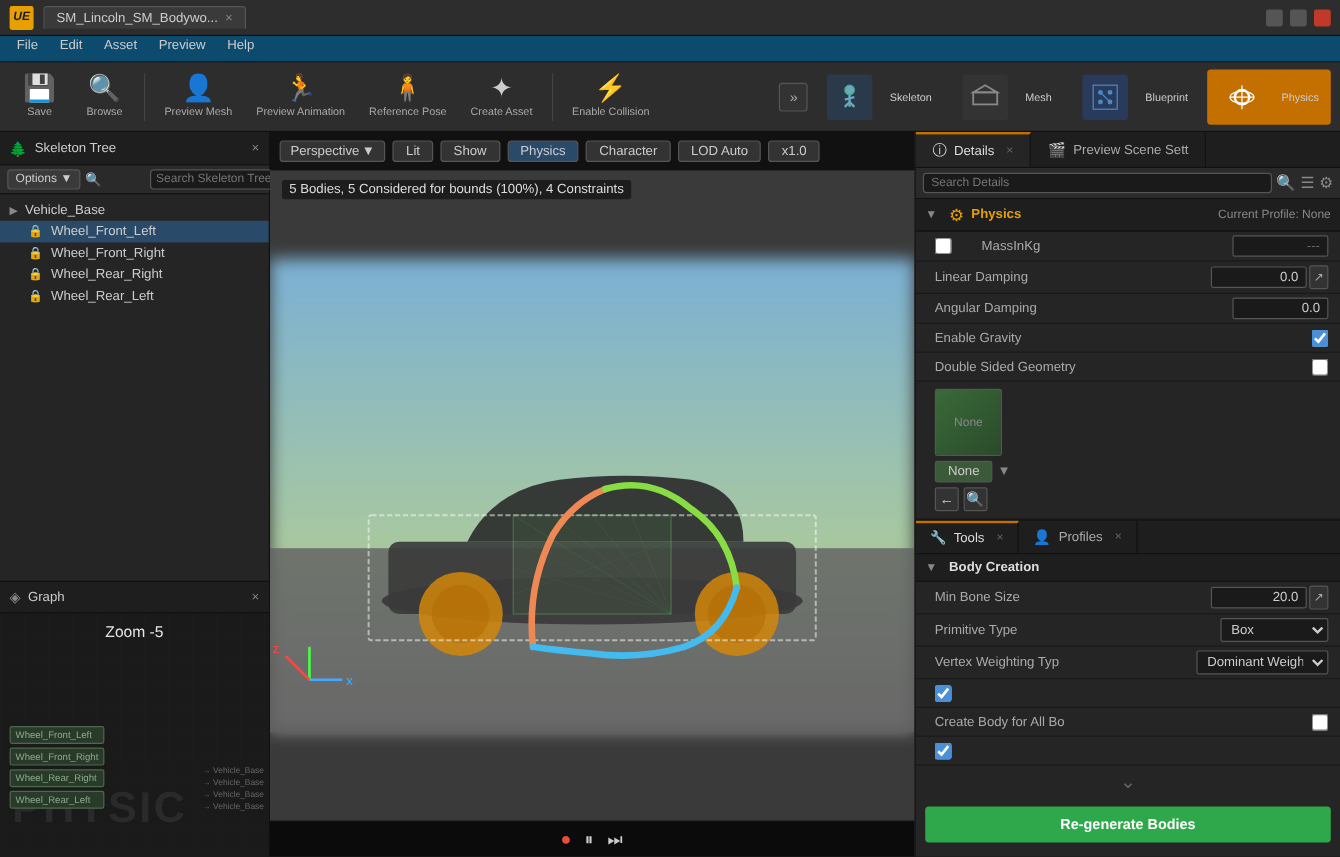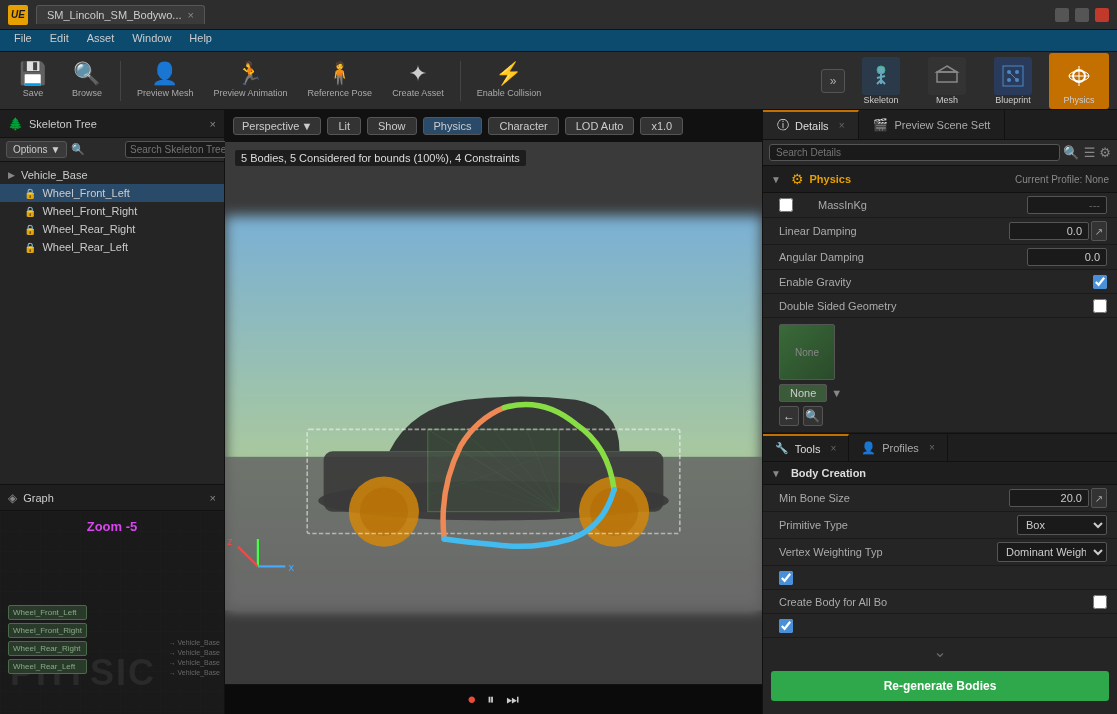--- a/index.html
+++ b/index.html
@@ -19,21 +19,21 @@
     
     #menu-bar { background: #0c4a6e; height: 22px; display: flex; padding: 0 6px; gap: 2px; border-bottom: 1px solid #111; }
     .menu-item { padding: 2px 8px; cursor: pointer; color: #ccc; font-size: 11px; border-radius: 2px; }
 
     
     #toolbar { background: #2d2d2d; height: 58px; display: flex; align-items: center; padding: 0 8px; gap: 4px; border-bottom: 1px solid #111; }
     .toolbar-btn { display: flex; flex-direction: column; align-items: center; justify-content: center; gap: 3px; padding: 4px 8px; cursor: pointer; border-radius: 3px; color: #ccc; min-width: 50px; border: none; background: transparent; }
     .toolbar-btn .icon { font-size: 22px; line-height: 1; }
     .toolbar-btn .label { font-size: 9px; color: #aaa; white-space: nowrap; }
     .toolbar-sep { width: 1px; height: 40px; background: #444; margin: 0 4px; }
-    .tab-btn { display: flex; flex-direction: column; align-items: center; gap: 0; padding: 4px 10px; cursor: pointer; border-radius: 3px; color: #ccc; min-width: 60px; }
+    .tab-btn { display: flex; flex-direction: row; align-items: center; gap: 14px; padding: 4px 10px; cursor: pointer; border-radius: 3px; color: #ccc; min-width: 60px; }
     .tab-btn.active { background: #c47000; }
     .tab-btn .label { font-size: 9px; }
     .tab-icon-wrap { width: 38px; height: 38px; display: flex; align-items: center; justify-content: center; overflow: hidden; border-radius: 3px; }
 
     
     #main { display: flex; height: calc(714px - 30px - 22px - 58px); }
 
     
     #left-panel { width: 225px; background: #252525; border-right: 1px solid #111; display: flex; flex-direction: column; }
     #skeleton-tree-header { background: #1e1e1e; padding: 4px 8px; display: flex; align-items: center; gap: 6px; border-bottom: 1px solid #111; height: 28px; }
@@ -45,21 +45,21 @@
     #tree-content { flex: 1; overflow-y: auto; padding: 4px 0; }
     .tree-item { padding: 3px 8px; cursor: pointer; display: flex; align-items: center; gap: 6px; }
     .tree-item.selected { background: #2a4a6a; }
     .tree-item .arrow { color: #888; font-size: 9px; }
     .tree-item.child { padding-left: 24px; }
     .lock-icon { color: #888; font-size: 10px; }
 
     #graph-panel { height: 230px; background: #1a1a1a; border-top: 1px solid #111; display: flex; flex-direction: column; }
     #graph-header { background: #1e1e1e; padding: 4px 8px; display: flex; align-items: center; gap: 6px; height: 26px; border-bottom: 1px solid #111; }
     #graph-content { flex: 1; position: relative; display: flex; align-items: center; justify-content: center; }
-    .zoom-label { position: absolute; top: 8px; left: 50%; transform: translateX(-50%); color: #d946ef; font-size: 13px; font-weight: bold; }
+    .zoom-label { position: absolute; top: 8px; left: 50%; transform: translateX(-50%); color: #e5e5e5; font-size: 13px; font-weight: normal; }
     .physic-watermark { position: absolute; bottom: 20px; left: 10px; font-size: 36px; font-weight: bold; color: #2a2a2a; letter-spacing: 2px; }
 
     
     #viewport { flex: 1; background: #3a3a3a; position: relative; display: flex; flex-direction: column; }
     #viewport-toolbar { background: rgba(0,0,0,0.7); padding: 4px 8px; display: flex; align-items: center; gap: 6px; height: 32px; }
     .vp-btn { background: rgba(60,60,60,0.8); border: 1px solid #555; border-radius: 3px; padding: 2px 10px; cursor: pointer; color: #ccc; font-size: 11px; }
     .vp-btn.active { background: #2a4a6a; }
     .vp-dropdown { display: flex; align-items: center; gap: 2px; background: rgba(60,60,60,0.8); border: 1px solid #555; border-radius: 3px; padding: 2px 8px; cursor: pointer; color: #ccc; font-size: 11px; }
     #viewport-canvas { flex: 1; position: relative; overflow: hidden; }
     .status-bar { position: absolute; top: 8px; left: 10px; color: #ddd; font-size: 11px; background: rgba(0,0,0,0.5); padding: 2px 6px; border-radius: 2px; }
@@ -130,21 +130,21 @@
     <button class="win-btn minimize"></button>
     <button class="win-btn maximize"></button>
     <button class="win-btn close"></button>
   </div>
 </div>
 
 <div id="menu-bar">
   <span class="menu-item">File</span>
   <span class="menu-item">Edit</span>
   <span class="menu-item">Asset</span>
-  <span class="menu-item">Window</span>
+  <span class="menu-item">Preview</span>
   <span class="menu-item">Help</span>
 </div>
 
 <div id="toolbar">
   <button class="toolbar-btn">
     <span class="icon">💾</span>
     <span class="label">Save</span>
   </button>
   <button class="toolbar-btn">
     <span class="icon">🔍</span>

